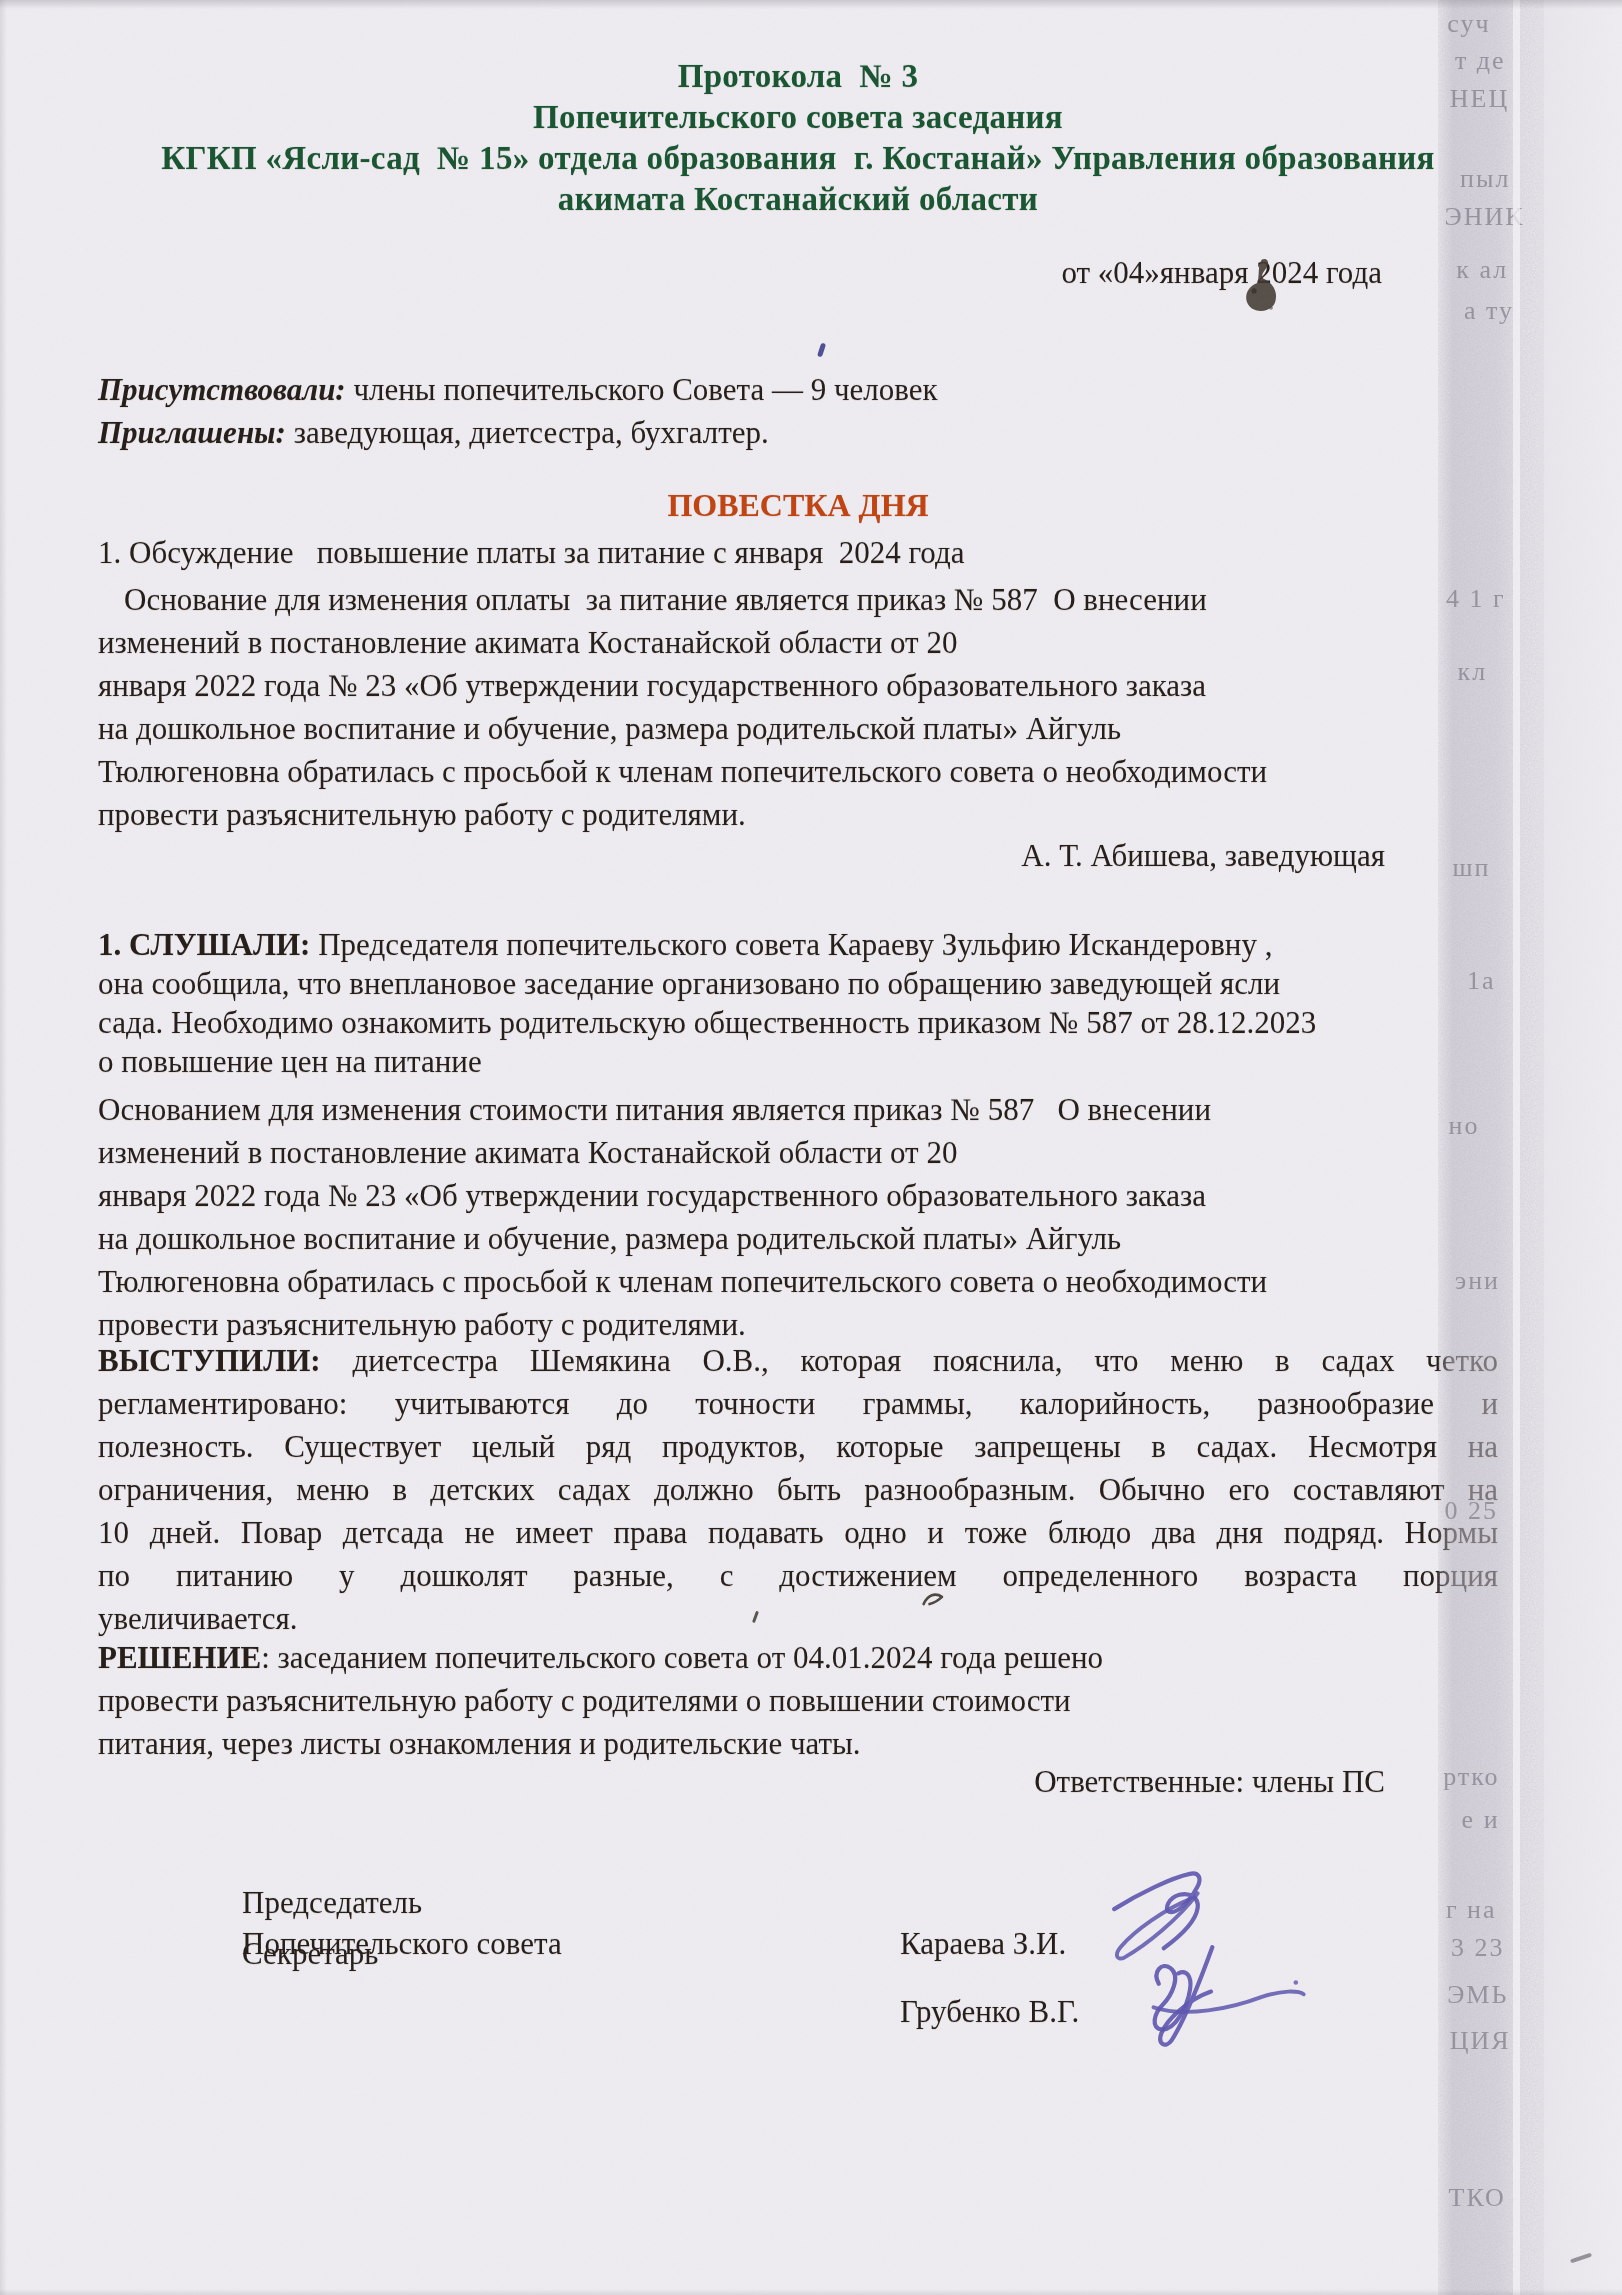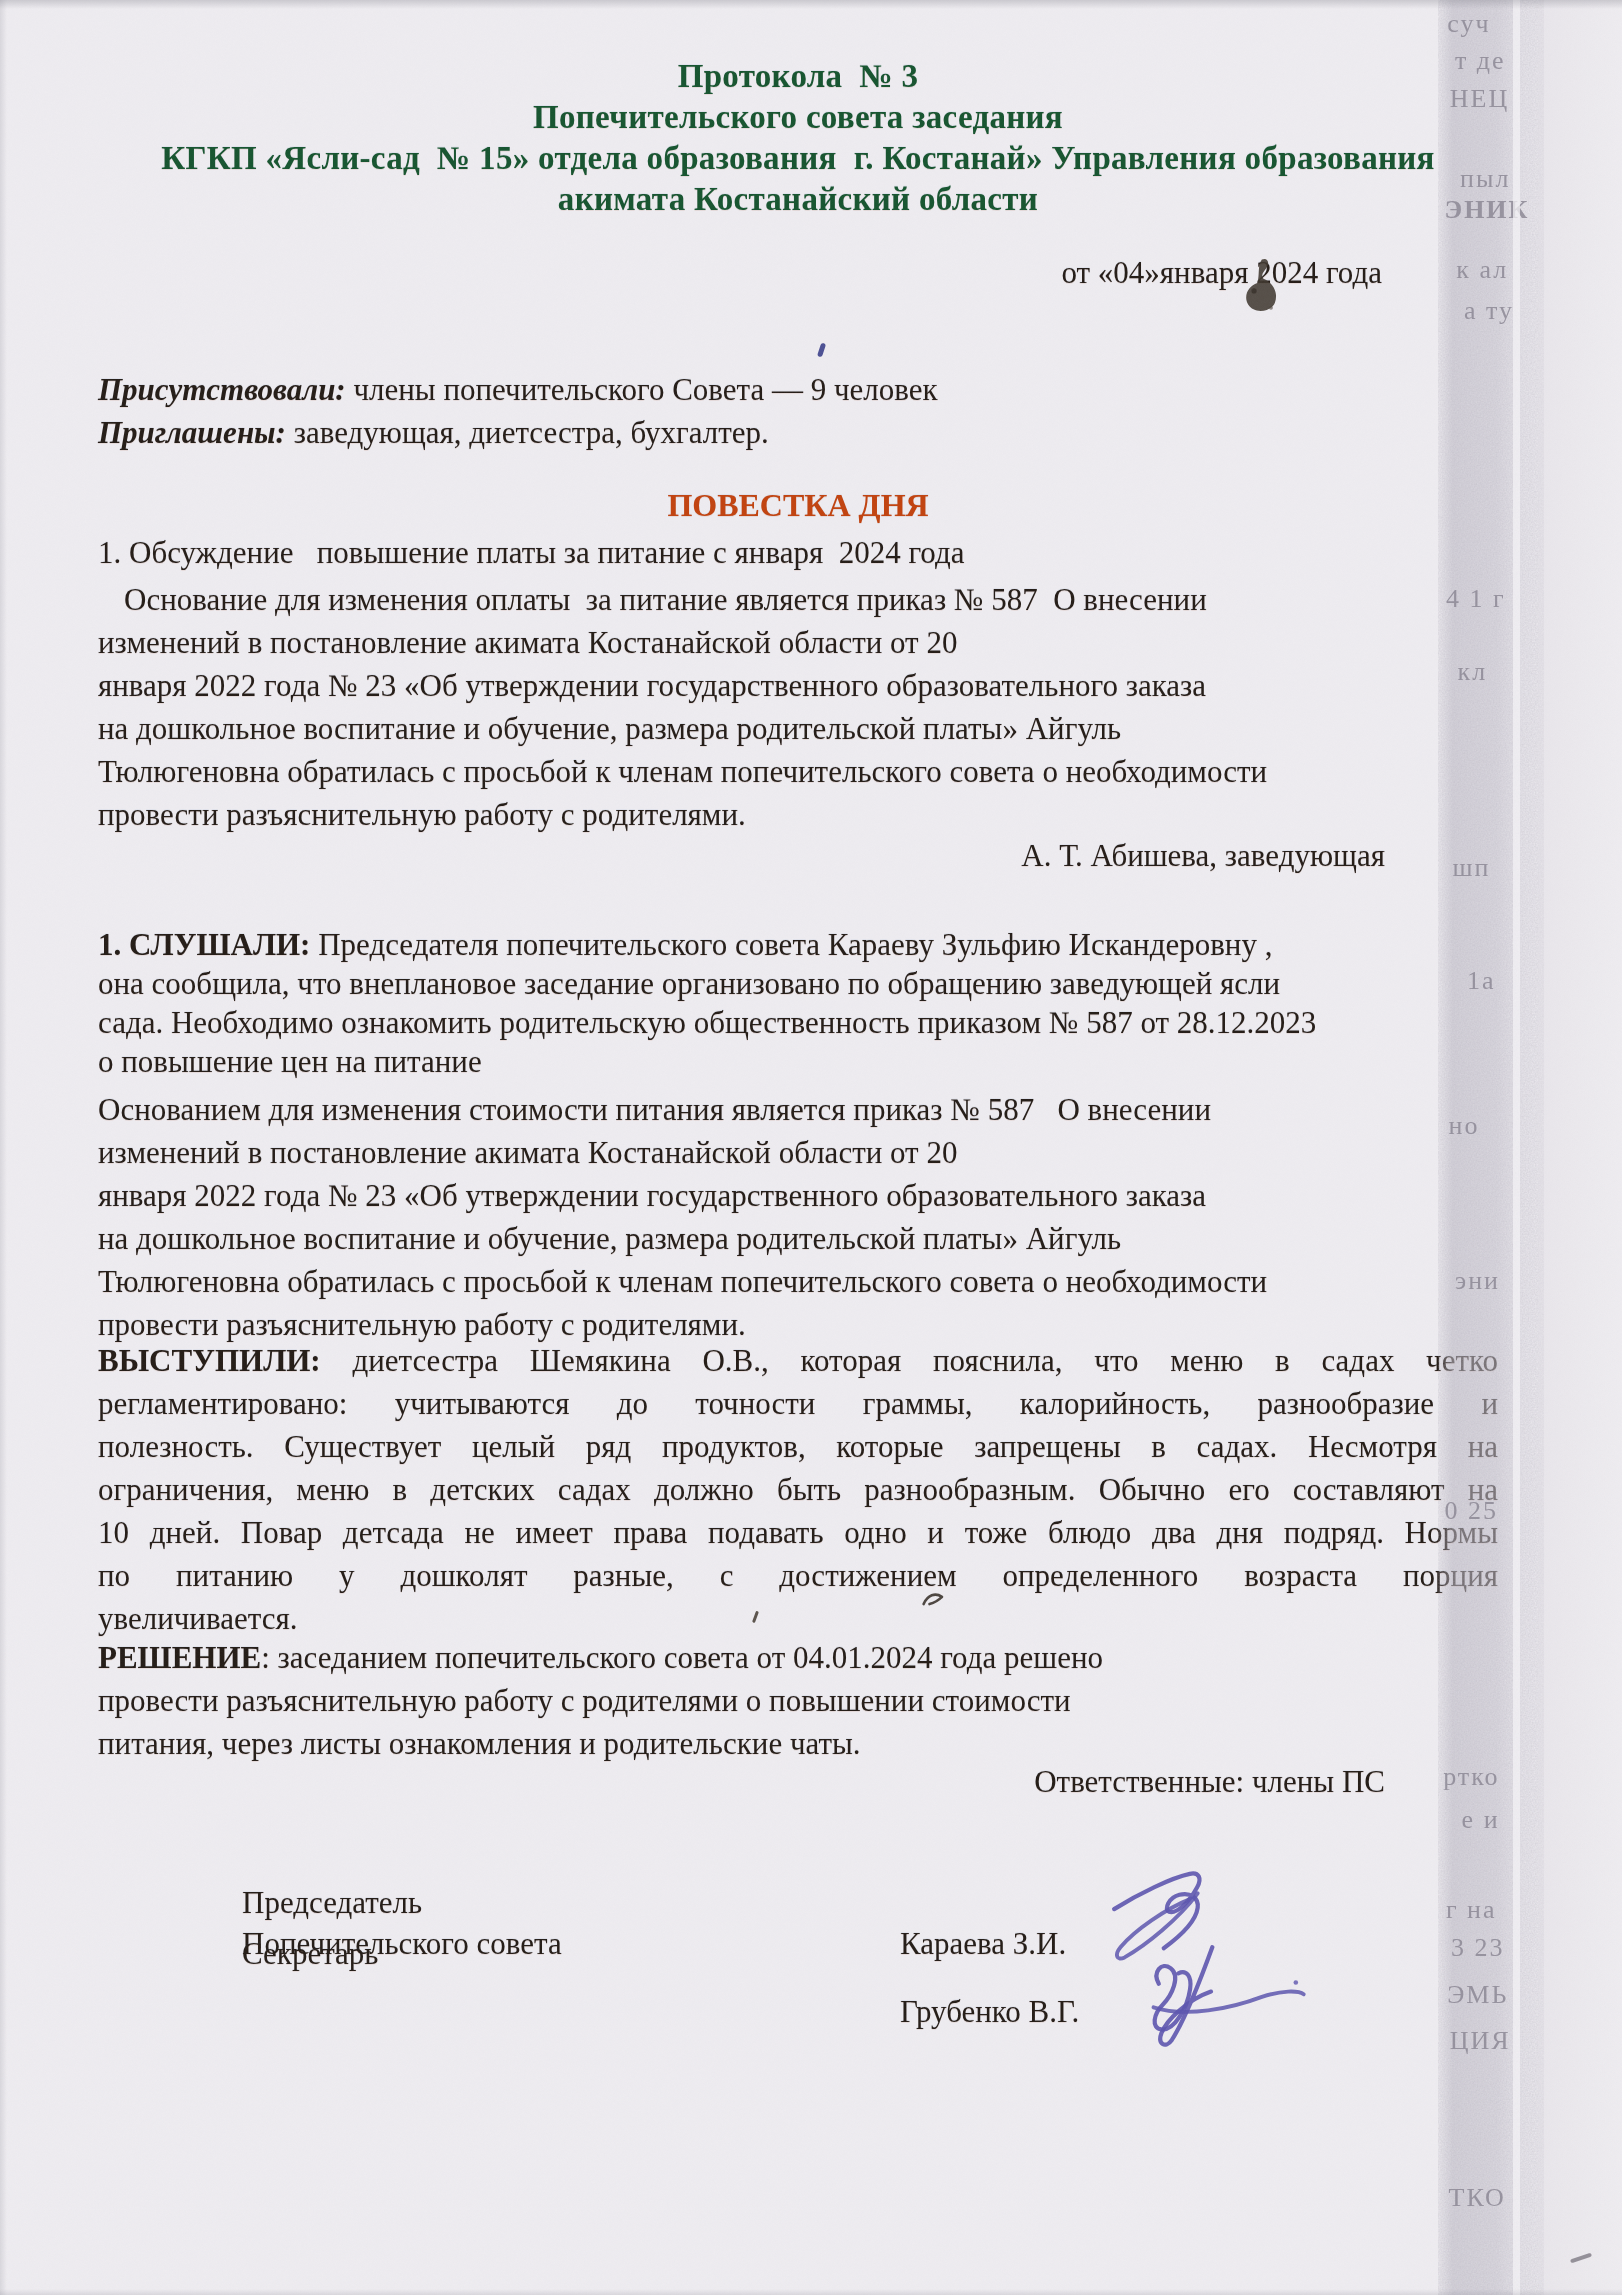--- a/index.html
+++ b/index.html
@@ -175,21 +175,21 @@
       <filter id="stripGrain" x="0" y="0" width="100%" height="100%">
         <feTurbulence type="fractalNoise" baseFrequency="0.45" numOctaves="3" stitchTiles="stitch"></feTurbulence>
         <feColorMatrix type="matrix" values="0 0 0 0 0.42  0 0 0 0 0.40  0 0 0 0 0.47  0 0 0 0.65 0"></feColorMatrix>
       </filter>
       <rect width="162" height="3508" filter="url(#stripGrain)" opacity="0.55"></rect>
     </svg>
     <span class="frag" style="left:9.2px;top:9.2px;">суч</span>
     <span class="frag" style="left:17px;top:46px;">т де</span>
     <span class="frag" style="left:11.8px;top:84px;">НЕЦ</span>
     <span class="frag" style="left:22px;top:164px;">пыл</span>
-    <span class="frag" style="left:6.5px;top:195px;font-weight:bold;">ЭНИК</span>
+    <span class="frag" style="left:6.5px;top:202px;">ЭНИК</span>
     <span class="frag" style="left:18.3px;top:255px;">к ал</span>
     <span class="frag" style="left:26px;top:296px;">а ту</span>
     <span class="frag" style="left:7.9px;top:584px;">4 1 г</span>
     <span class="frag" style="left:19.6px;top:657px;">кл</span>
     <span class="frag" style="left:14.4px;top:853px;">шп</span>
     <span class="frag" style="left:29px;top:966px;">1а</span>
     <span class="frag" style="left:10.5px;top:1111px;">но</span>
     <span class="frag" style="left:17px;top:1266px;">эни</span>
     <span class="frag" style="left:6.5px;top:1496px;">0 25</span>
     <span class="frag" style="left:5.2px;top:1762px;">ртко</span>

